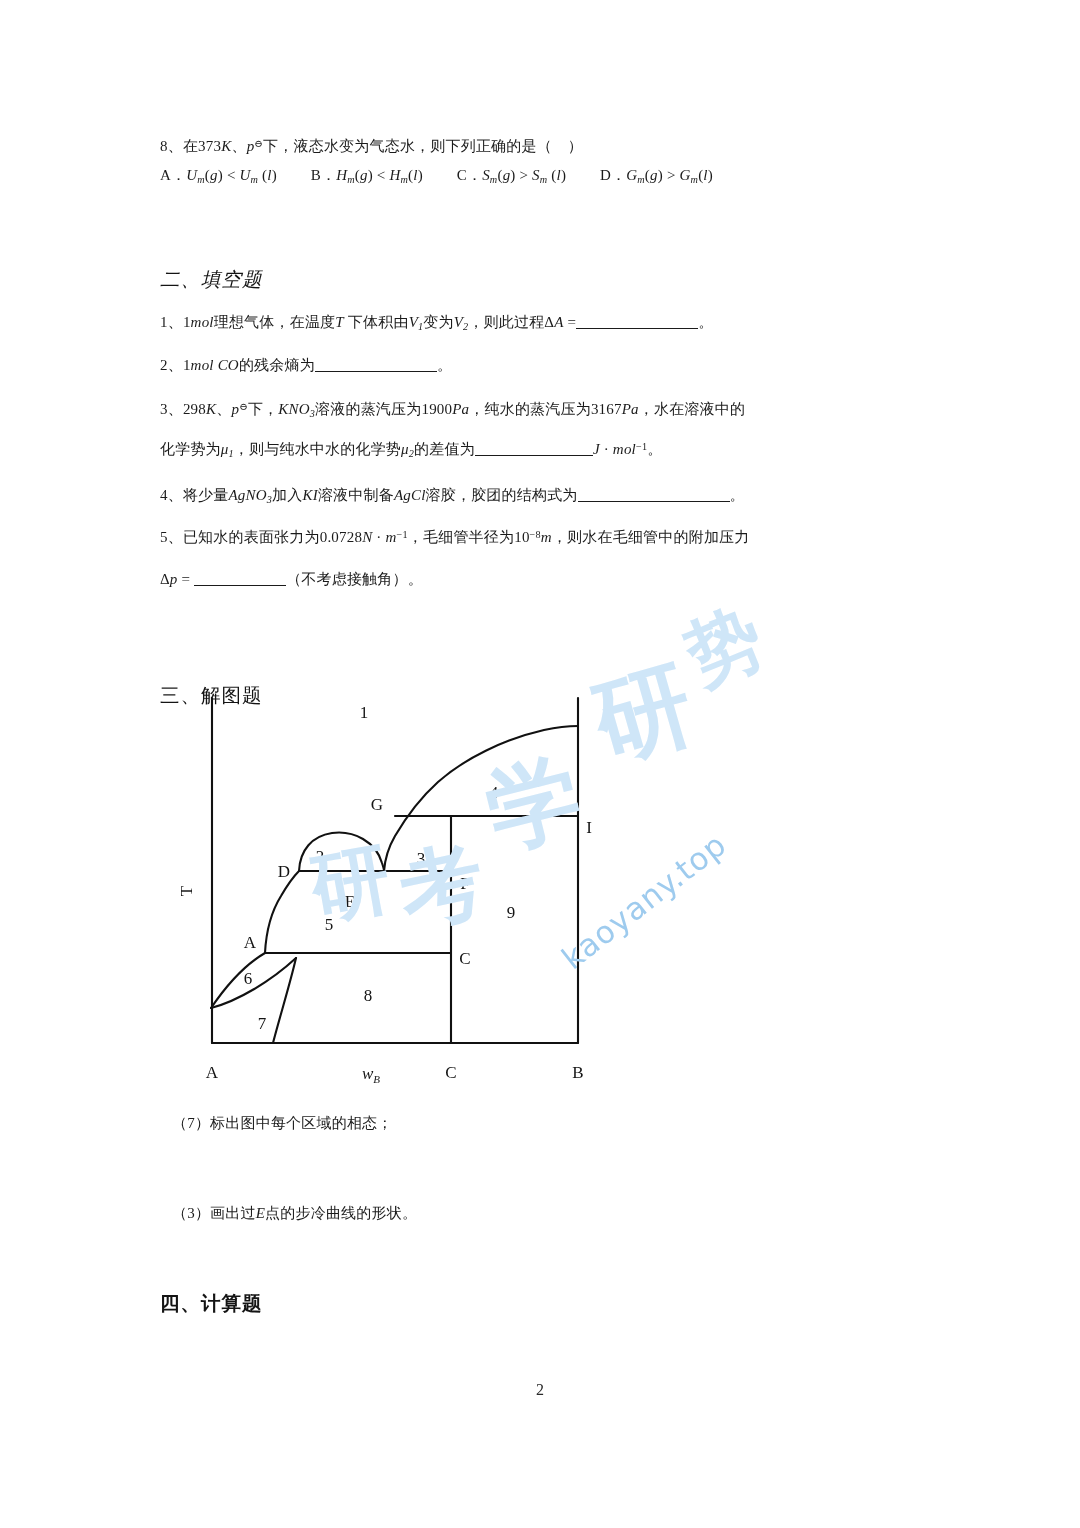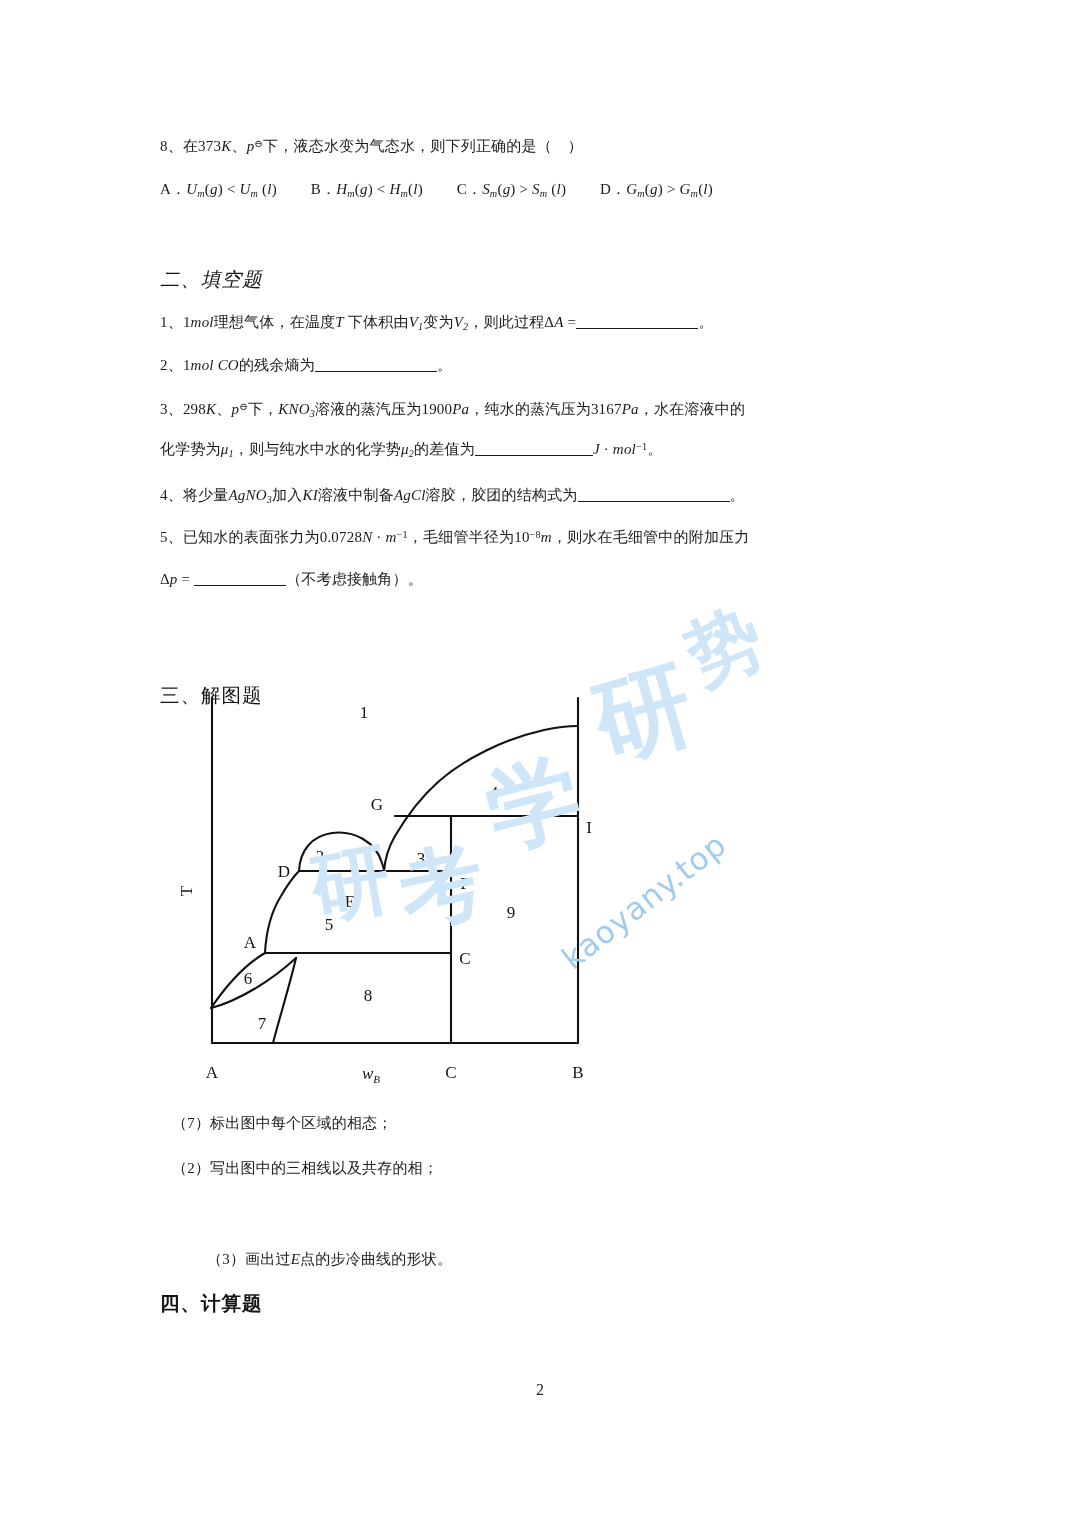--- a/index.html
+++ b/index.html
@@ -108,21 +108,21 @@
 </style>
 </head>
 <body>
 
 <div class="page">
 
   <div class="line" style="left:160px; top:135px;">
     8、在373<span class="it">K</span>、<span class="it">p</span><sup>⊖</sup>下，液态水变为气态水，则下列正确的是（&nbsp;&nbsp;&nbsp;&nbsp;）
   </div>
 
-  <div class="line" style="left:160px; top:178px;">
+  <div class="line" style="left:160px; top:164px;">
     <span>A．<span class="it">U<sub>m</sub></span>(<span class="it">g</span>) &lt; <span class="it">U<sub>m</sub></span> (<span class="it">l</span>)</span>
     <span class="sp" style="width:26px"></span>
     <span>B．<span class="it">H<sub>m</sub></span>(<span class="it">g</span>) &lt; <span class="it">H<sub>m</sub></span>(<span class="it">l</span>)</span>
     <span class="sp" style="width:26px"></span>
     <span>C．<span class="it">S<sub>m</sub></span>(<span class="it">g</span>) &gt; <span class="it">S<sub>m</sub></span> (<span class="it">l</span>)</span>
     <span class="sp" style="width:26px"></span>
     <span>D．<span class="it">G<sub>m</sub></span>(<span class="it">g</span>) &gt; <span class="it">G<sub>m</sub></span>(<span class="it">l</span>)</span>
   </div>
 
   <div class="sec-head" style="left:160px; top:266px;font-style:italic;">
@@ -215,24 +215,21 @@
       <text class="dg-axis-label" x="26" y="392" text-anchor="middle">A</text>
       <text class="dg-axis-label" x="185" y="393" text-anchor="middle" font-style="italic">w<tspan font-size="11" dy="4">B</tspan></text>
       <text class="dg-axis-label" x="265" y="392" text-anchor="middle">C</text>
       <text class="dg-axis-label" x="392" y="392" text-anchor="middle">B</text>
     </svg>
   </div>
 
   <div class="line" style="left:172px; top:1112px;">
     （7）标出图中每个区域的相态；
   </div>
-  <div class="line" style="left:172px; top:1157px;">
-    （2）写出图中的三相线以及共存的相；
-  </div>
-  <div class="line" style="left:172px; top:1248px;margin-left:35px;">
+  <div class="line" style="left:172px; top:1202px;">
     （3）画出过<span class="it">E</span>点的步冷曲线的形状。
   </div>
 
   <div class="sec-head" style="left:160px; top:1290px;font-weight:bold;">
     四、计算题
   </div>
 
   <div class="pageno">2</div>
 
   <div class="wm wm-cjk" style="left:688px; top:598px; font-size:74px; transform:rotate(-22deg);">势</div>

